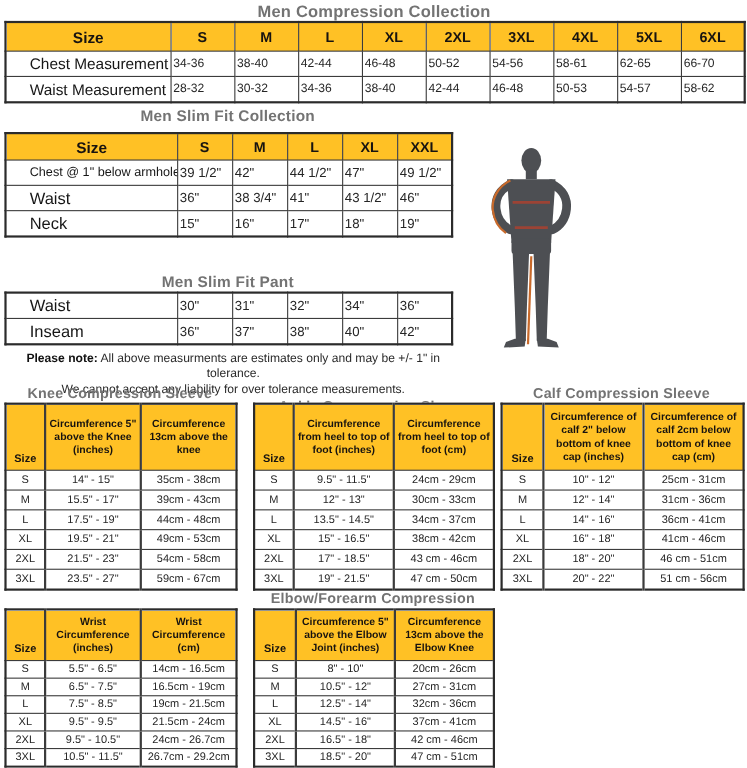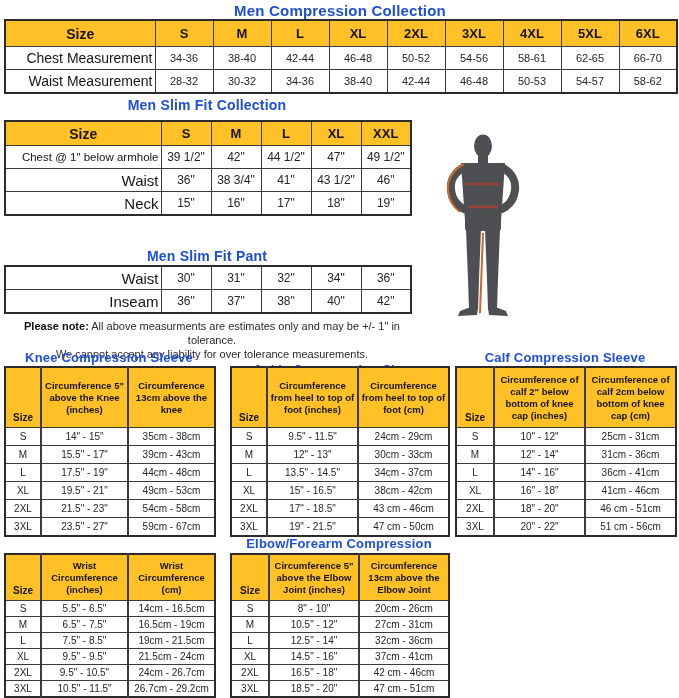--- a/index.html
+++ b/index.html
@@ -1,30 +1,30 @@
 <!DOCTYPE html>
 <html><head>
 <meta charset="utf-8">
 <style>
   html,body{margin:0;padding:0}
   body{width:679px;height:698px;background:#ffffff;font-family:"Liberation Sans",sans-serif;color:#1c1c1c}
   .page{position:relative;width:679px;height:698px;background:#fff;overflow:hidden}
 
-  .title{position:absolute;text-align:center;font-weight:bold;color:#1d4ed8;letter-spacing:.2px}
+  .title{position:absolute;text-align:center;font-weight:bold;color:#737373;letter-spacing:.2px}
   .title-lg{font-size:15px}
   .title-md{font-size:14px}
   .title-sm{font-size:13px}
 
   table.t{position:absolute;border-collapse:collapse;table-layout:fixed;background:#fff;border:2px solid #2b2b2b}
   .t th,.t td{border:1px solid #3b3b3b;padding:0 2px;overflow:hidden}
   .t thead th{background:#FFC125;font-weight:bold;color:#171310}
 
   
-  .t-wide td{text-align:center;font-size:11px;color:#252525;height:22px;white-space:nowrap}
-  .t-wide td:first-child{text-align:right;font-size:14px;padding-left:2px;color:#161616}
+  .t-wide td{font-size:11px;color:#252525;height:22px;white-space:nowrap}
+  .t-wide td:first-child{text-align:left;font-size:14px;padding-left:21px;color:#161616}
   #table-compression thead th{height:25px;font-size:13px}
   #table-compression thead th:first-child{font-size:14px}
   #table-slimfit thead th{height:23px;font-size:13px}
   #table-slimfit thead th:first-child{font-size:14px}
   #table-slimfit td,#table-pant td{font-size:12px}
   #table-slimfit td:first-child,#table-pant td:first-child{font-size:15px}
   #table-slimfit tbody tr:first-child td:first-child{font-size:11.5px}
 
   
   .t-small thead th{font-size:9.5px;line-height:12px;white-space:normal;text-align:center;vertical-align:middle;padding:2px 1px;height:54px}
@@ -379,21 +379,21 @@
   <table class="t t-small t-small2" id="table-elbow" style="top:553px;left:230px;width:218px">
     <colgroup>
         <col style="width:38px">
         <col style="width:90px">
         <col style="width:90px">
       </colgroup>
     <thead>
         <tr>
           <th>Size</th>
           <th>Circumference 5" above the Elbow Joint (inches)</th>
-          <th>Circumference 13cm above the Elbow Joint</th>
+          <th>Circumference 13cm above the Elbow Knee</th>
         </tr>
       </thead>
     <tbody>
         <tr>
           <td>S</td>
           <td>8" - 10"</td>
           <td>20cm - 26cm</td>
         </tr>
         <tr>
           <td>M</td>

